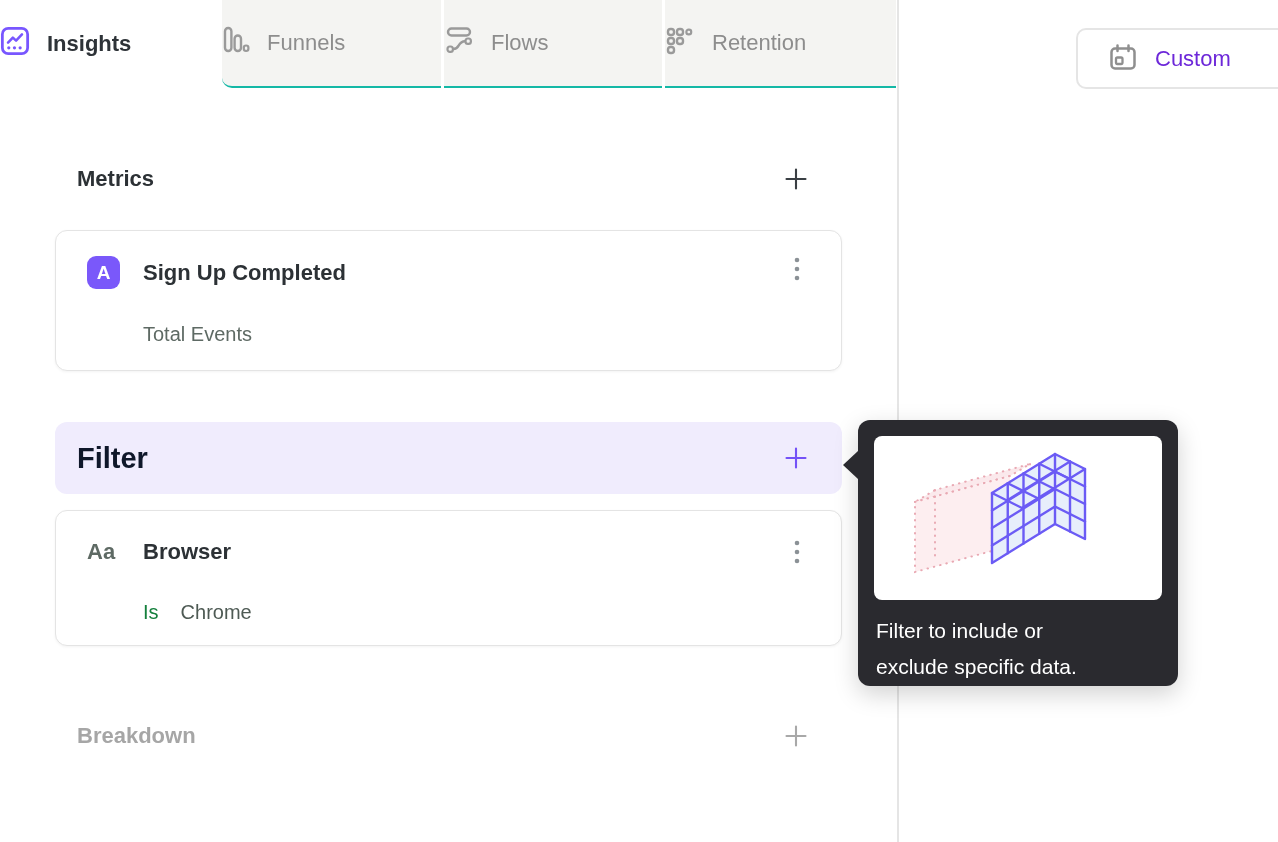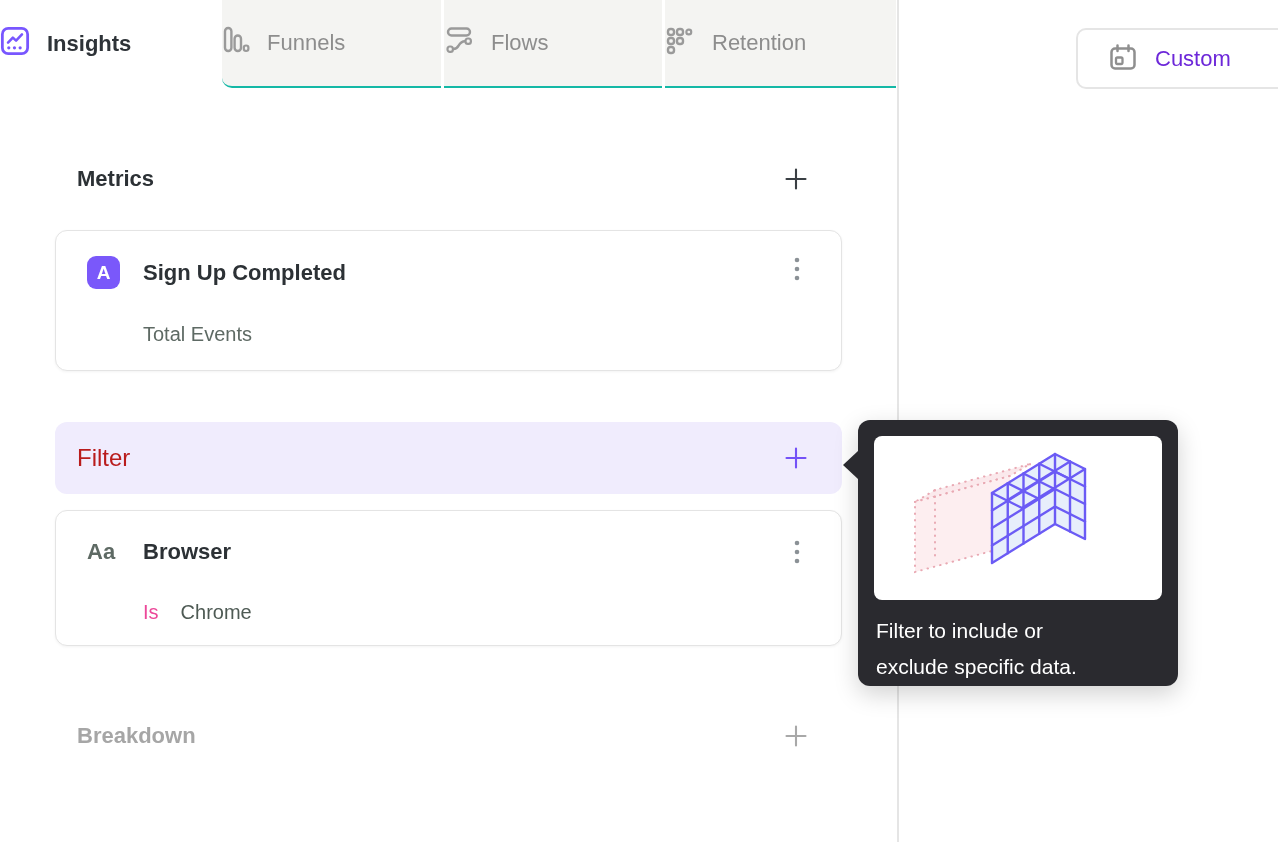--- a/index.html
+++ b/index.html
@@ -39,28 +39,28 @@
   .badge-a { width:33px; height:33px; border-radius:9px; background:#7a58fa; color:#fff; font-weight:700; font-size:19px;
     display:flex; align-items:center; justify-content:center; flex:none; }
   .card-title { font-size:22px; font-weight:600; color:#2c3135; margin-left:23px; }
   .kebab { position:absolute; right:32px; top:25px; width:24px; height:34px; display:flex; align-items:center; justify-content:center; cursor:pointer; }
   .card-sub { position:absolute; left:87px; font-size:20px; font-weight:500; color:#5e6a64; }
   .metric-card .card-sub { top:317px; }
   .metric-card .sub-abs { top:92px; }
 
   .filter-row { margin-top:51px; height:72px; background:#f0ecfd; border-radius:12px; display:flex; align-items:center;
     justify-content:space-between; padding:0 34px 0 22px; cursor:pointer; position:relative; }
-  .filter-row .stitle { font-size:24px; font-weight:400; color:#b91c1c; }
+  .filter-row .stitle { font-size:29px; font-weight:700; color:#0f172a; }
 
   .filter-card { margin-top:16px; height:136px; }
   .filter-card .card-row1 { padding-top:28px; }
   .aa { font-size:22px; font-weight:600; color:#5e6a64; width:36px; flex:none; }
   .filter-card .card-title { margin-left:20px; }
   .cond-row { position:absolute; left:87px; top:90px; display:flex; gap:22px; font-size:20px; font-weight:500; }
-  .cond-op { color:#ec4899; }
+  .cond-op { color:#15803d; }
   .cond-val { color:#4e5a54; }
 
   .section-head.breakdown { margin-top:75px;gap:27px; }
   .section-head.breakdown .stitle { color:#a6a6a6; }
 
   
   .tooltip { position:absolute; left:858px; top:420px; width:320px; height:266px; background:#2a2a2f; border-radius:12px;
     box-shadow:0 8px 24px rgba(0,0,0,0.18); }
   .tooltip-arrow { position:absolute; left:-15px; top:31px; width:0; height:0;
     border-top:14px solid transparent; border-bottom:14px solid transparent; border-right:15px solid #2a2a2f; }

